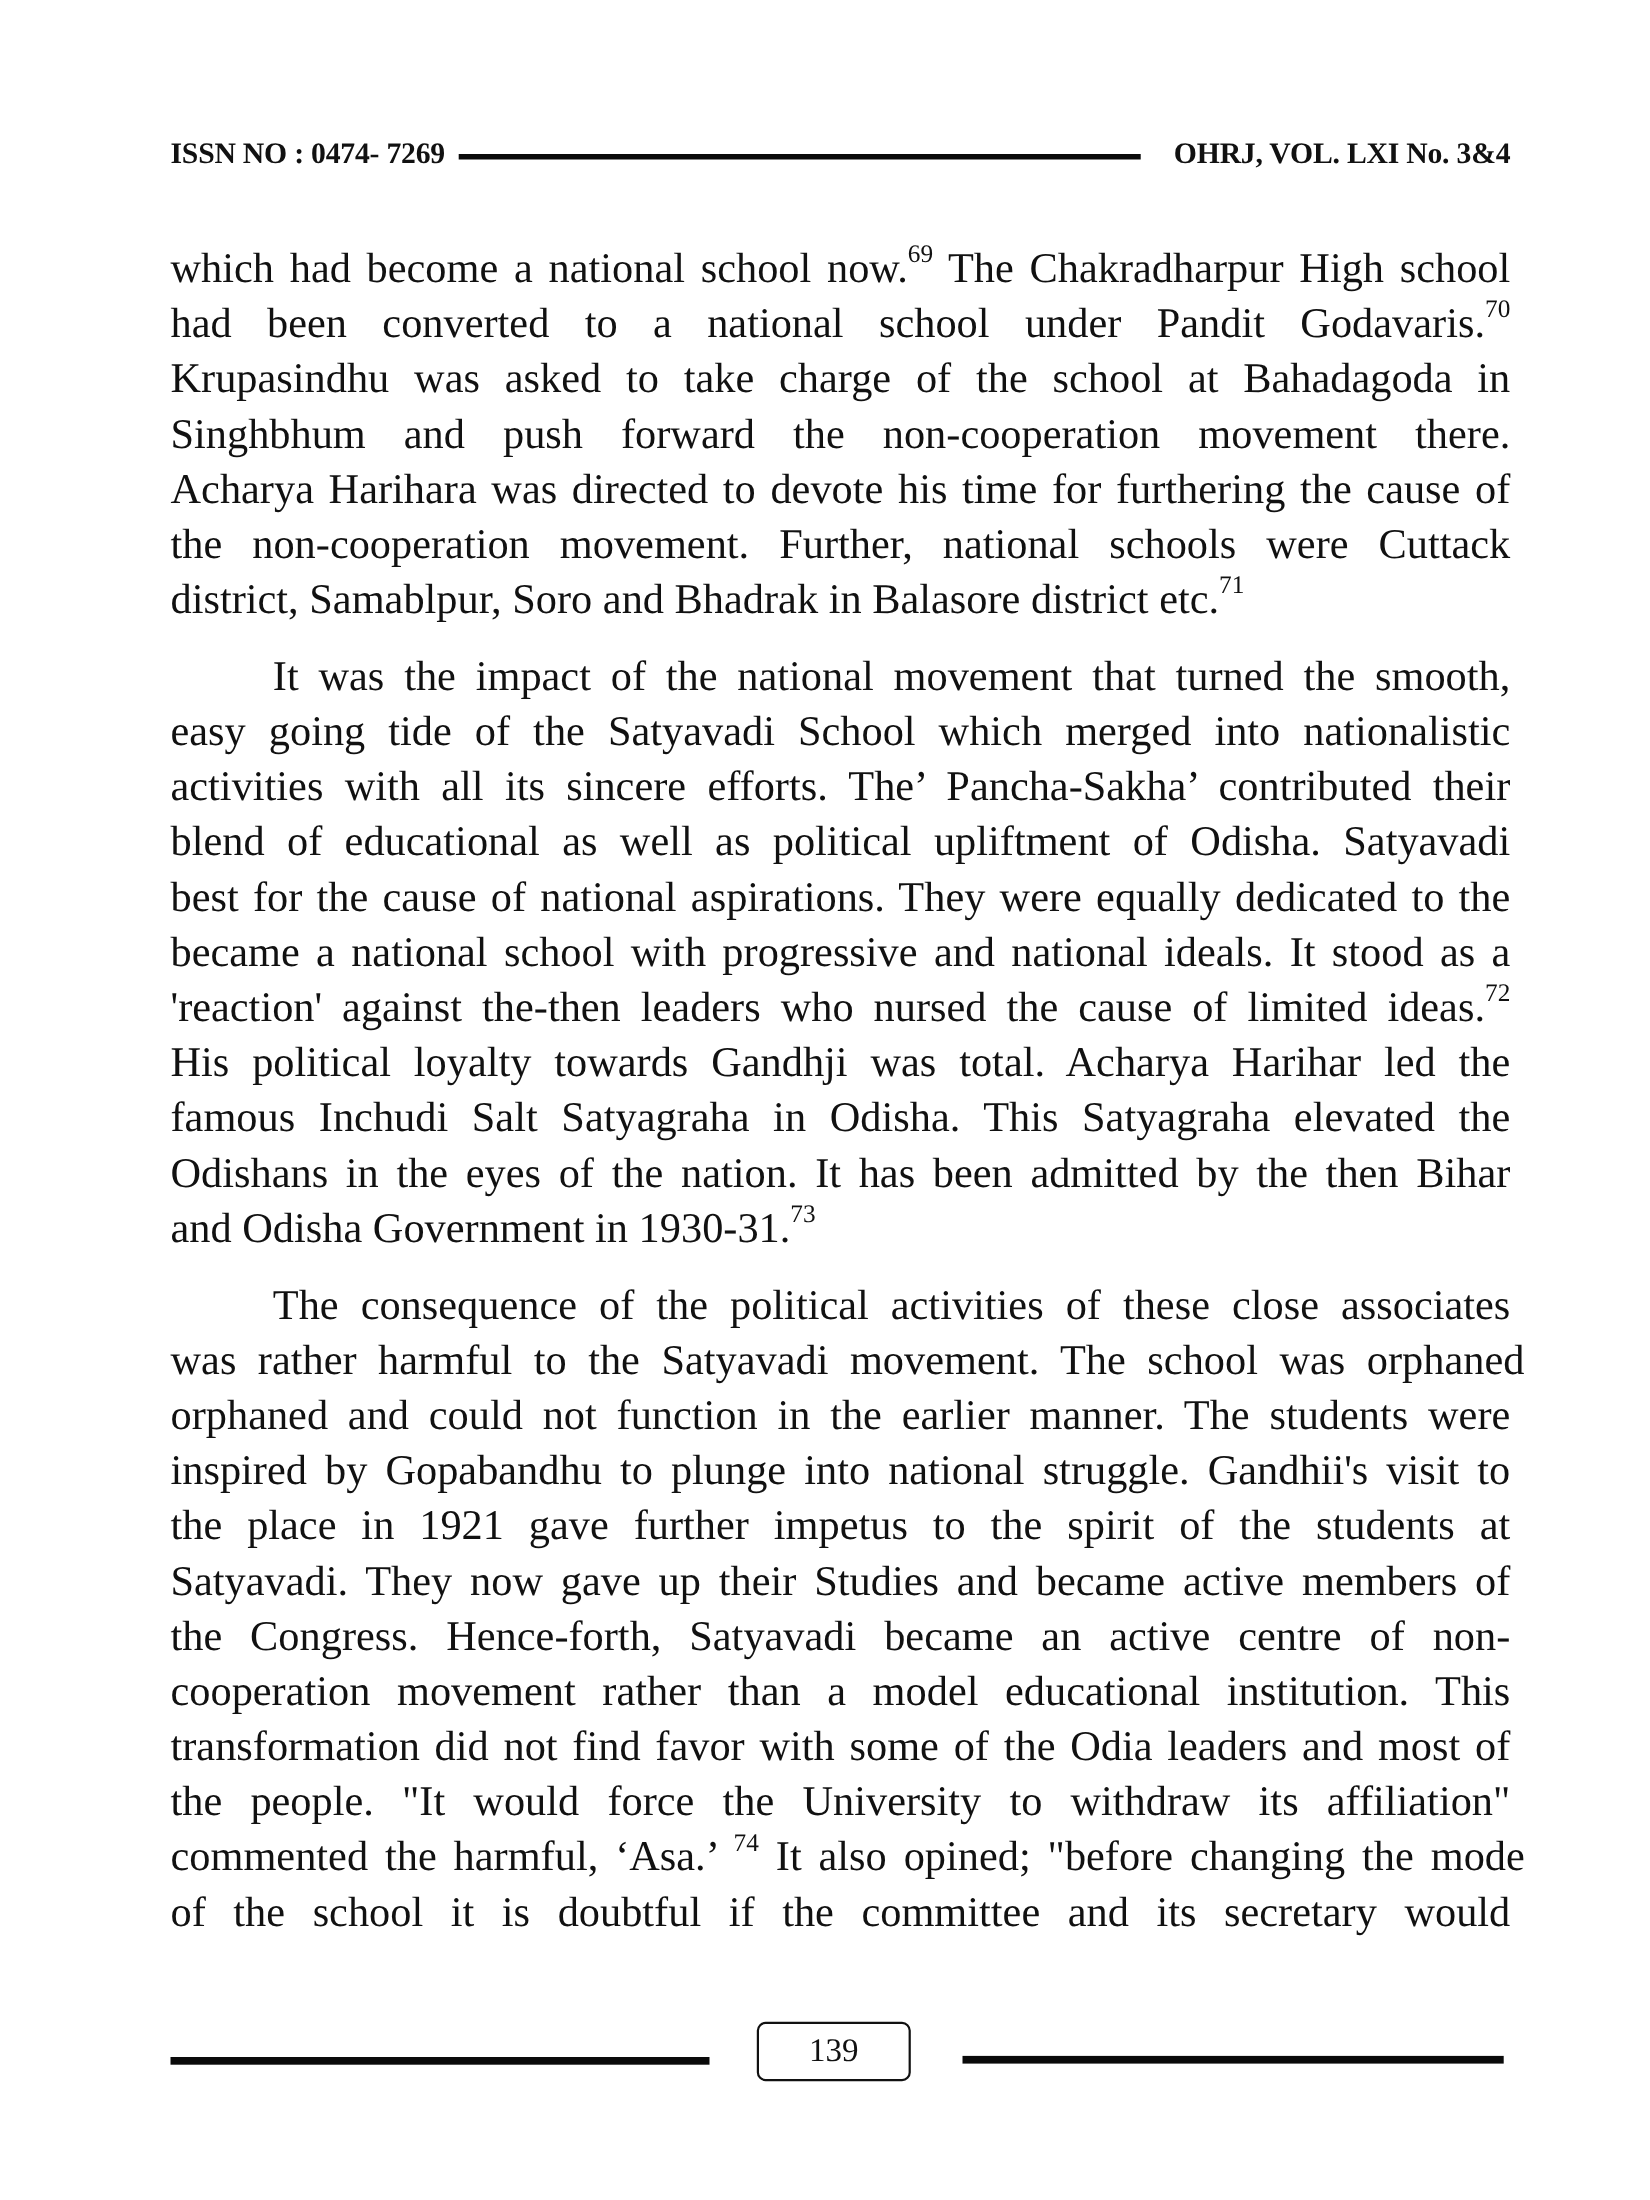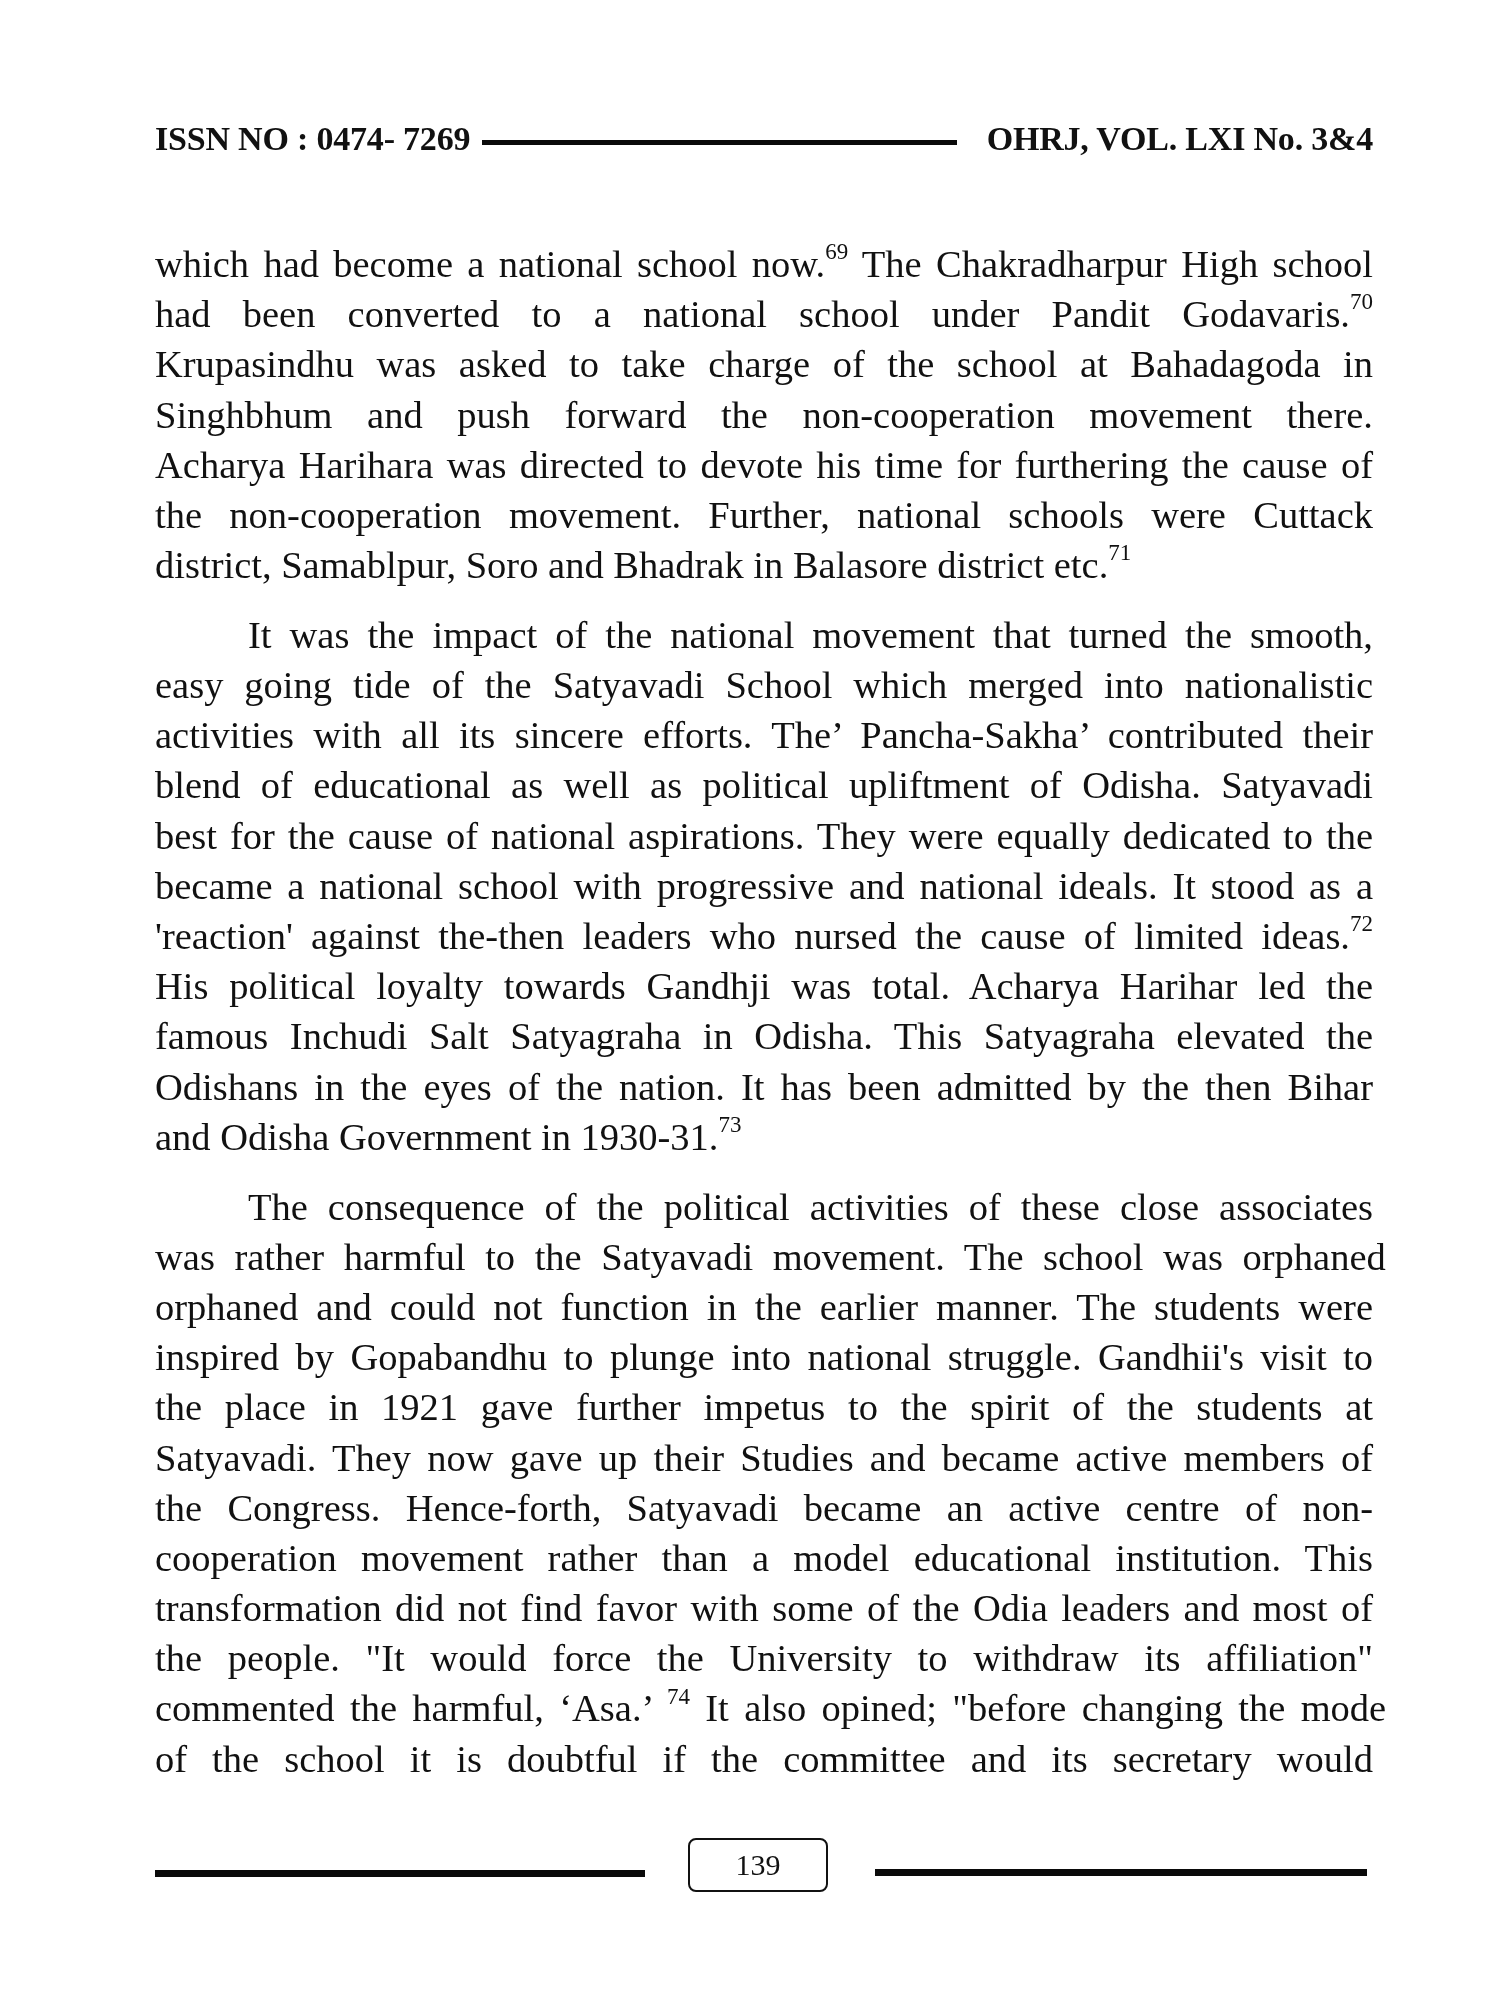--- a/index.html
+++ b/index.html
@@ -1,25 +1,25 @@
 <!DOCTYPE html>
 <html><head>
 <meta charset="utf-8">
 <style>
   html, body { margin: 0; padding: 0; background: #ffffff; }
   body { width: 1500px; height: 2000px; position: relative; overflow: hidden;
          font-family: "Liberation Serif", "DejaVu Serif", serif; color: #111111; }
 
   .running-header { position: absolute; left: 155px; top: 122px; width: 1218px; height: 34px;
-                    display: flex; align-items: center; font-weight: bold; font-size: 34px; letter-spacing: -0.2px; }
+                    display: flex; align-items: center; font-weight: bold; font-size: 27px; letter-spacing: -0.2px; }
   .running-header .issn { white-space: nowrap; }
   .running-header .rule { flex: 1; height: 5px; background: #0a0a0a; margin: 6px 30px 0 12px; }
   .running-header .journal { white-space: nowrap; }
 
-  .body-text { position: absolute; left: 155px; top: 219px; width: 1218px; font-size: 38.5px; margin-top: 20px; }
+  .body-text { position: absolute; left: 155px; top: 219px; width: 1218px; font-size: 38.5px; }
   .para { margin: 0 0 19.6px 0; }
   .line { height: 50.2px; line-height: 50.2px; white-space: nowrap; overflow: visible;
           text-align: justify; text-align-last: justify; }
   .line.last { text-align-last: left; }
   .line.indent { padding-left: 93px; }
   .line sup { font-size: 23px; line-height: 0; position: relative; top: -4px; vertical-align: super; }
 
   .footer { position: absolute; left: 155px; top: 1838px; width: 1212px; height: 54px; }
   .footer .rule-left { position: absolute; left: 0; top: 32px; width: 490px; height: 7px; background: #0a0a0a; }
   .footer .rule-right { position: absolute; left: 720px; top: 31px; width: 492px; height: 7px; background: #0a0a0a; }

